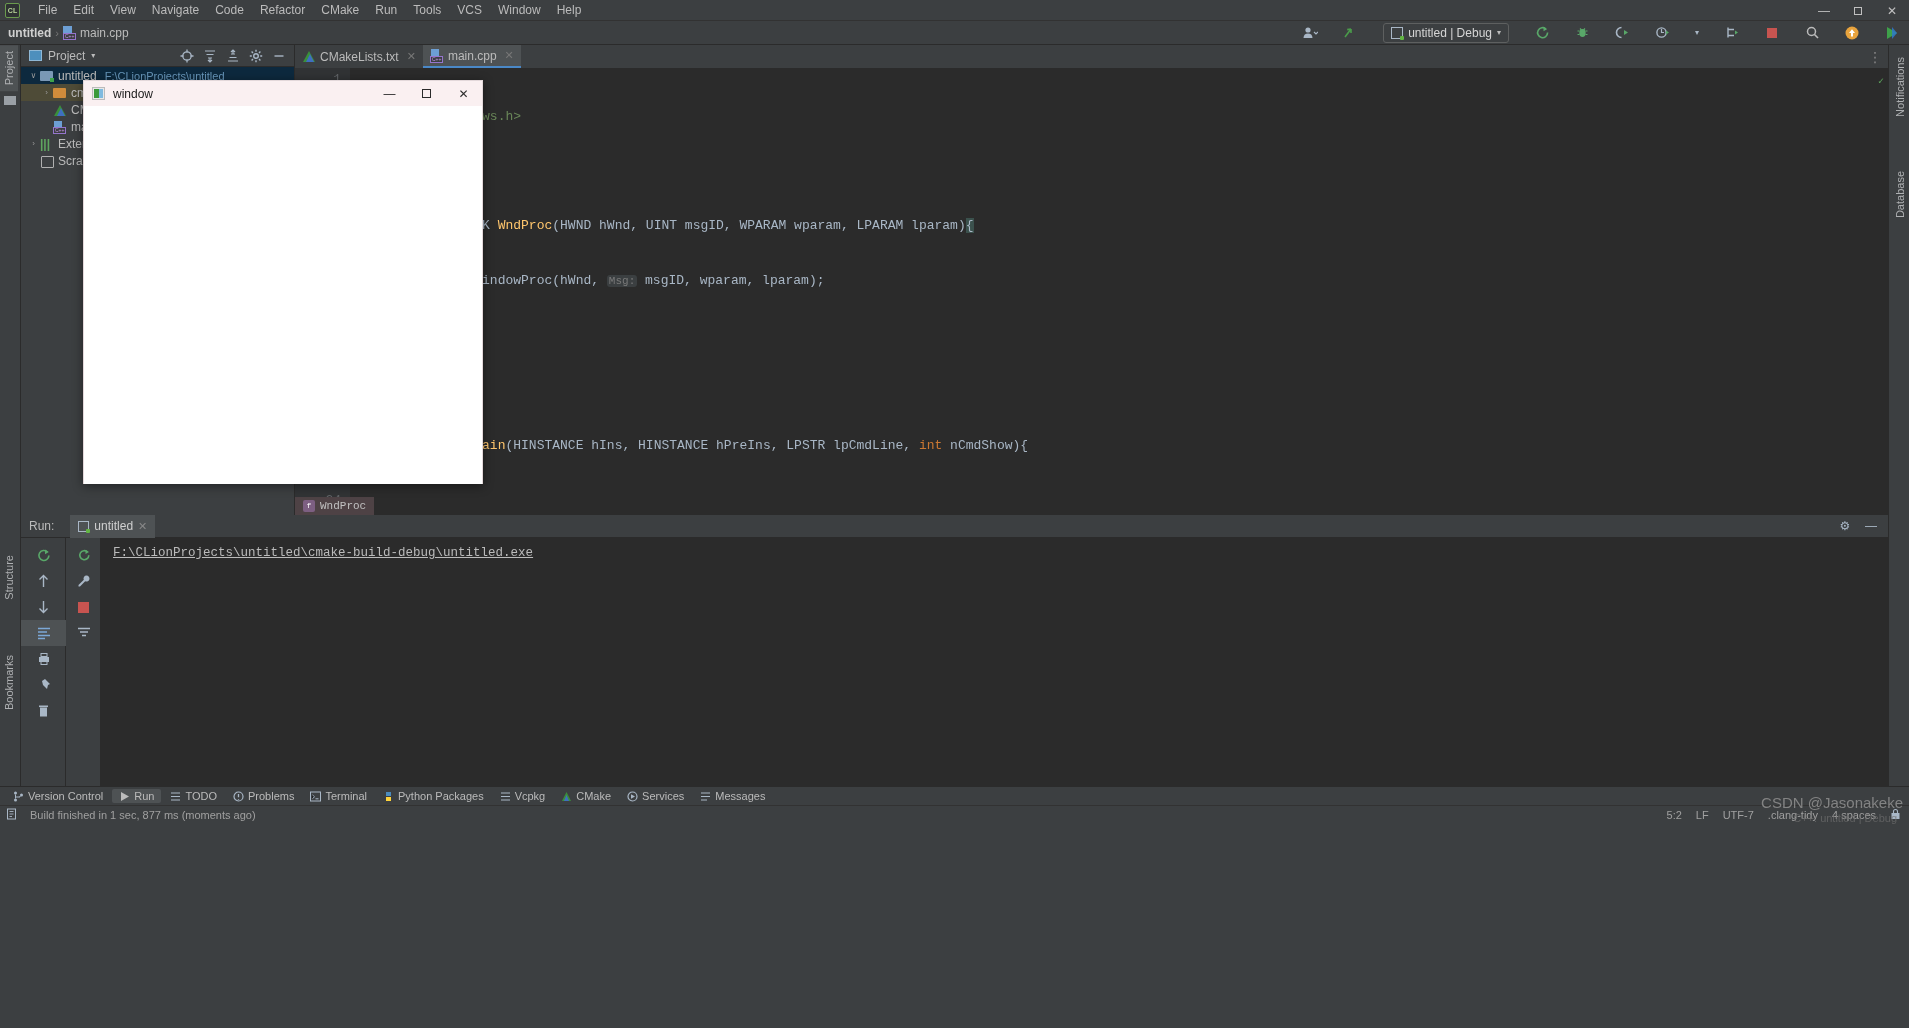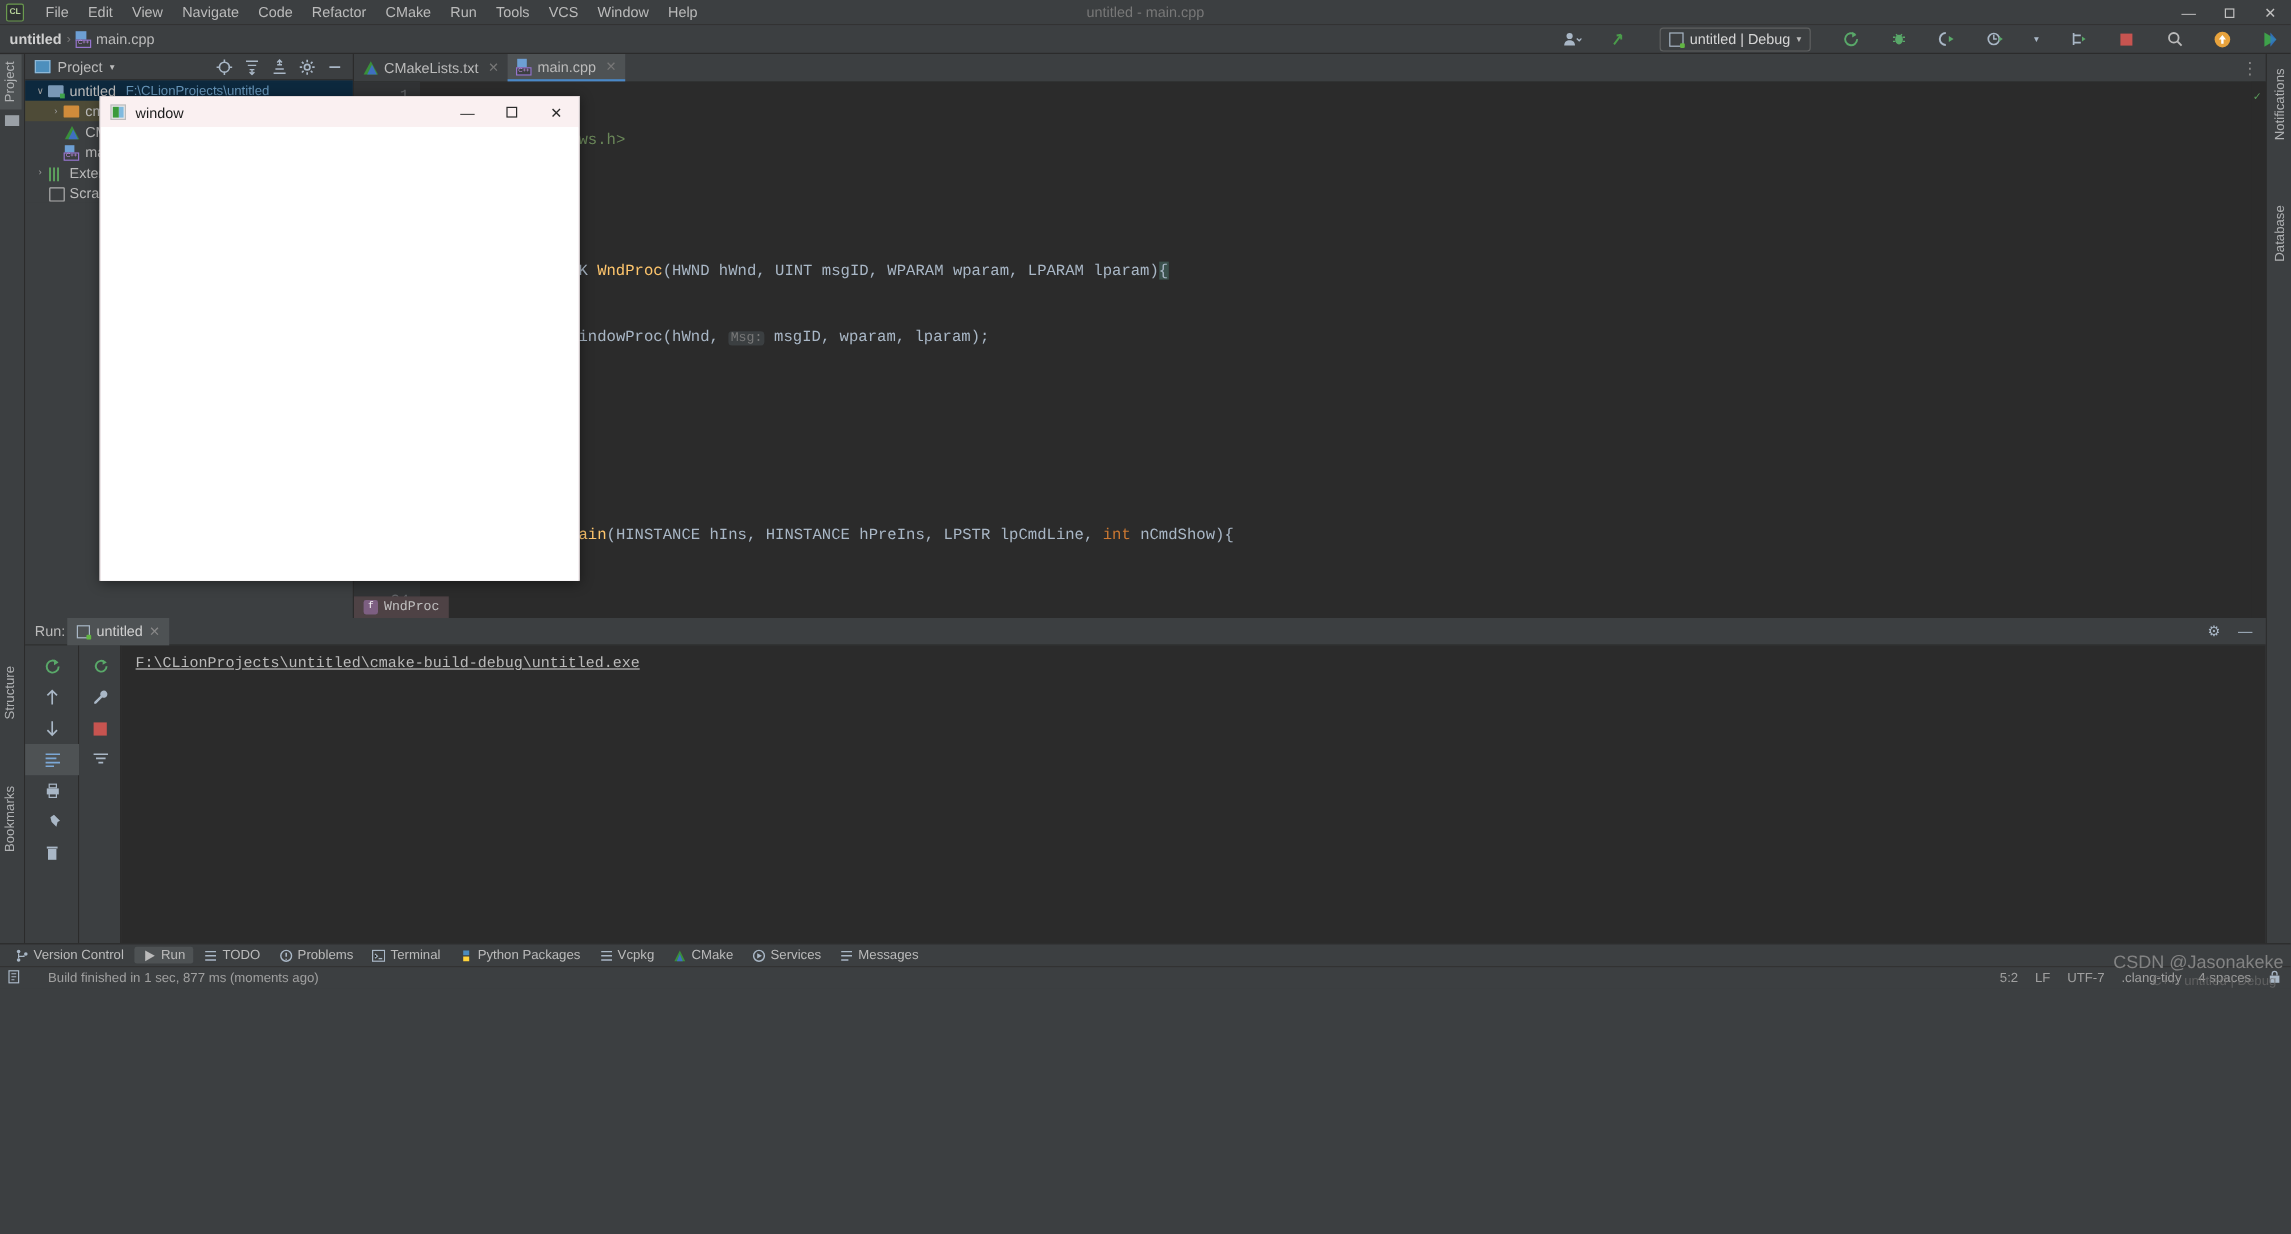--- a/index.html
+++ b/index.html
@@ -158,21 +158,21 @@
   .w32-ico{ width:13px; height:13px; margin-right:8px; position:relative; background:#e8e8e8; border:1px solid #bbb;}
   .w32-ico:after{content:"";position:absolute;left:1px;top:1px;width:5px;height:9px;background:#3a9a3a;}
   .w32-ico:before{content:"";position:absolute;left:6px;top:1px;width:4px;height:9px;background:#7fbadf;}
   .w32-ctrls{ margin-left:auto; display:flex; height:25px;}
   .w32-btn{ width:37px; display:flex;align-items:center;justify-content:center;font-size:12px;color:#2b2b2b;}
   .win32-body{ height:378px; background:#fff; }
 
   
   .runpanel { position:absolute; left:21px; top:515px; right:21px; bottom:38px; background:#3c3f41; }
   .run-header { height:23px; display:flex; align-items:center; border-bottom:1px solid #2b2b2b; padding-left:8px; font-size:12px;}
-  .run-label{ color:#bbbbbb; margin-right:2px;}
+  .run-label{ color:#bbbbbb; margin-right:16px;}
   .run-tab{ display:flex; align-items:center; gap:5px; background:#4e5254; height:23px; padding:0 8px; color:#d0d0d0;}
   .run-tab .x{color:#888;font-size:11px;}
   .run-hright{margin-left:auto;display:flex;align-items:center;gap:4px;padding-right:6px;color:#a9b7c6;}
   .run-body{ position:absolute; left:0; top:23px; right:0; bottom:0; display:flex;}
   .run-gutter{ width:45px; background:#3c3f41; border-right:1px solid #2b2b2b; padding-top:4px;}
   .rg-btn{ width:45px; height:26px; display:flex; align-items:center; justify-content:center; font-size:13px; color:#a9b7c6;}
   .rg-btn.sel{ background:#4e5254; }
   .run-gutter2{ width:35px; background:#3c3f41; border-right:1px solid #2b2b2b; padding-top:4px;}
   .run-console{ flex:1; background:#2b2b2b; color:#bbbbbb;
     font-family:"Liberation Mono","DejaVu Sans Mono",monospace; font-size:12.5px; padding:8px 0 0 12px;text-decoration:underline;}
@@ -183,21 +183,21 @@
     display:flex; align-items:center; border-top:1px solid #2b2b2b; padding-left:6px; gap:2px;
   }
   .bb-item{ display:flex; align-items:center; gap:4px; font-size:11px; color:#bbbbbb; padding:1px 7px; border-radius:2px;}
   .bb-item.sel{ background:#4e5254; }
 
   
   .statusbar {
     position:absolute; left:0; bottom:0; width:1909px; height:19px; background:#3c3f41;
     display:flex; align-items:center; font-size:11px; color:#a0a0a0; border-top:1px solid #323232;
   }
-  .sb-left{ display:flex; align-items:center; gap:22px; padding-left:6px;}
+  .sb-left{ display:flex; align-items:center; gap:12px; padding-left:6px;}
   .sb-right{ margin-left:auto; display:flex; align-items:center; gap:14px; padding-right:8px;}
   .watermark{
     position:absolute; right:6px; bottom:13px; font-size:15px; color:#8f8f8f; opacity:.85;
     font-family:"Liberation Sans", sans-serif; pointer-events:none;margin-left:20px;
   }
   .watermark2{
     position:absolute; right:12px; bottom:0px; font-size:11px; color:#6f6f6f; opacity:.7;
     pointer-events:none;
   }
 </style>
@@ -213,21 +213,20 @@
     <div class="menu-item">View</div>
     <div class="menu-item">Navigate</div>
     <div class="menu-item">Code</div>
     <div class="menu-item">Refactor</div>
     <div class="menu-item">CMake</div>
     <div class="menu-item">Run</div>
     <div class="menu-item">Tools</div>
     <div class="menu-item">VCS</div>
     <div class="menu-item">Window</div>
     <div class="menu-item">Help</div>
-    <div class="win-title">untitled - main.cpp</div>
     <div class="wincontrols">
       <div class="wc">—</div>
       <div class="wc">
         <svg width="11" height="11" viewBox="0 0 11 11">
             <rect x="1.5" y="2.5" width="7" height="7" fill="none" stroke="#c0c0c0"></rect>
           </svg>
       </div>
       <div class="wc close">✕</div>
     </div>
   </div>

